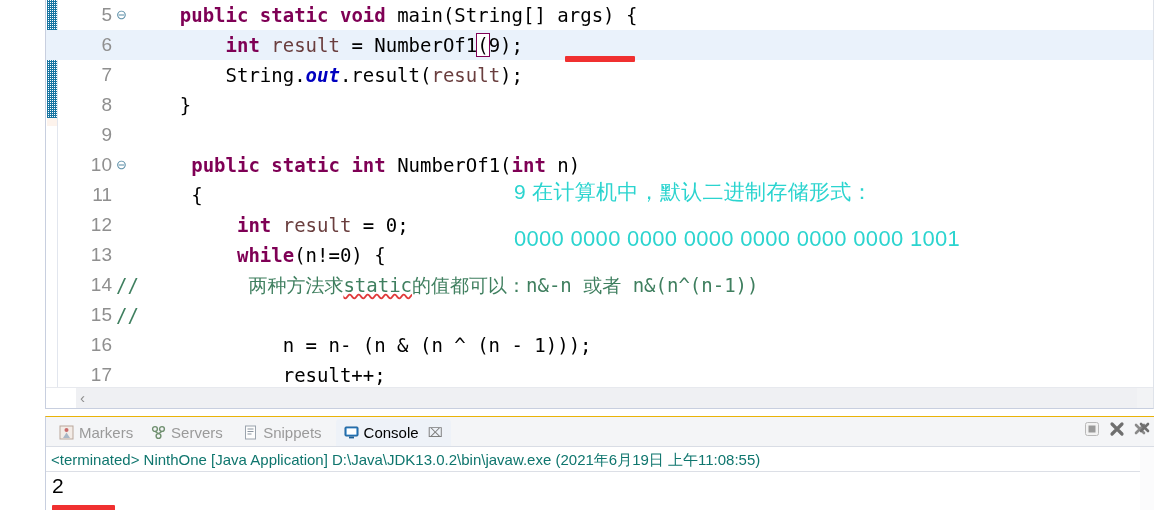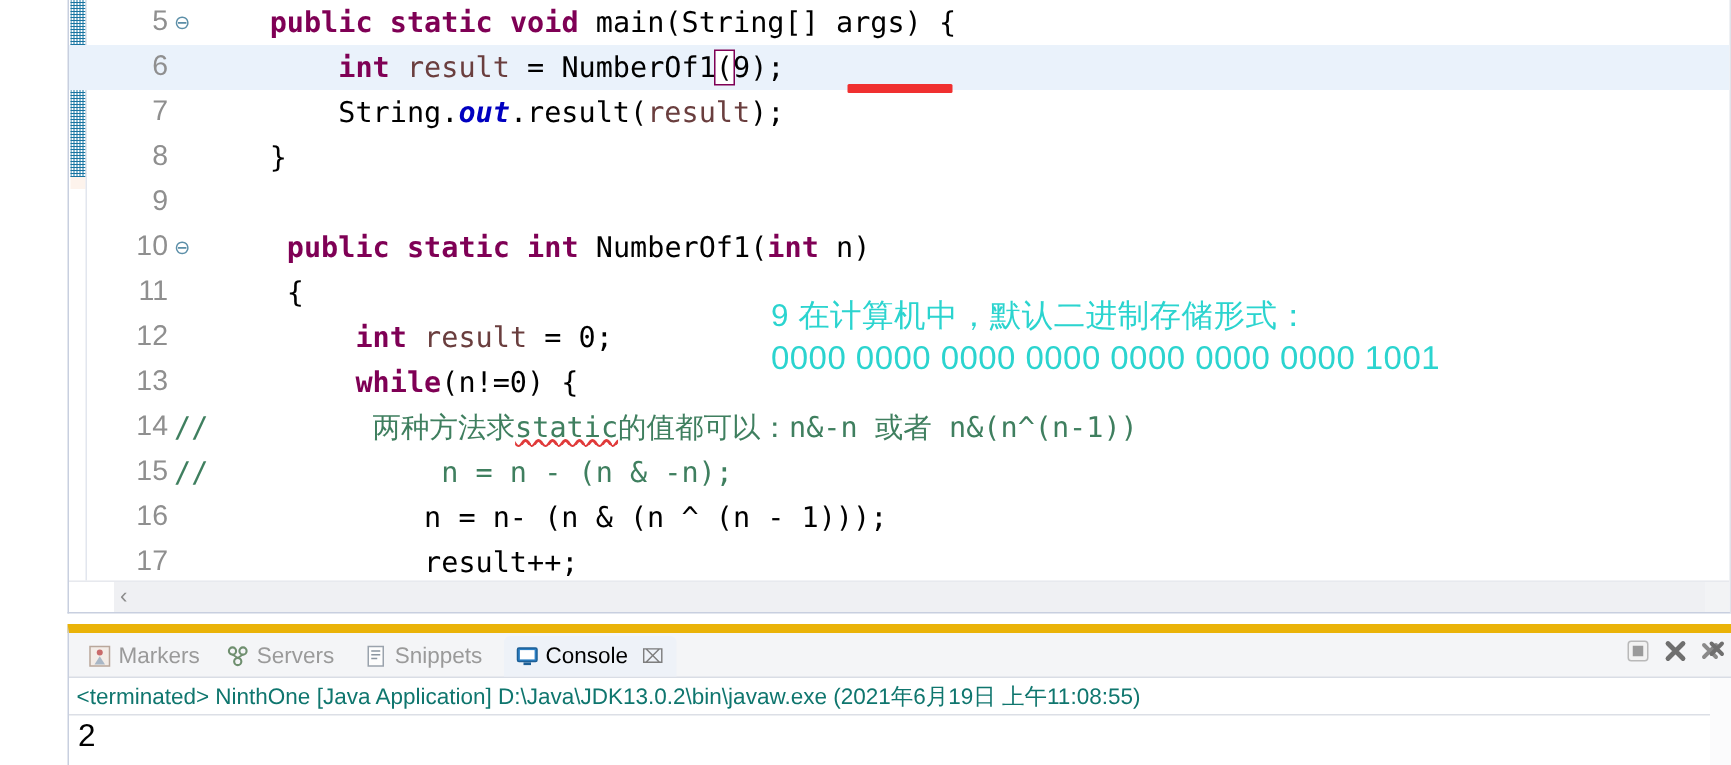--- a/index.html
+++ b/index.html
@@ -114,21 +114,21 @@
 
   
   .annot-cyan {
     position: absolute;
     color: #2bd4cf;
     font-family: "Liberation Sans", sans-serif;
     font-size: 21px;
     letter-spacing: .3px;
     white-space: pre;
   }
-  .annot-cyan.l1 { left: 468px; top: 196px; }
+  .annot-cyan.l1 { left: 468px; top: 178px; }
   .annot-cyan.l2 { left: 468px; top: 226px; font-size: 22px; }
 
   
   .red-mark {
     position: absolute;
     background: #f03030;
     border-radius: 1px;
   }
 
   
@@ -163,21 +163,21 @@
     background: #f2f3f5;
   }
 
   
   .console-panel {
     position: absolute;
     left: 45px; top: 416px;
     width: 1109px; height: 94px;
     background: #ffffff;
     border-left: 1px solid #c8cfdf;
-    border-top: 6px solid #eab308;
+    border-top: 1px solid #eab308;
   }
   .tabrow {
     position: relative;
     height: 30px;
     background: #f4f5f7;
     border-bottom: 1px solid #d9dde5;
   }
   .tab {
     position: absolute;
     top: 2px; height: 27px;
@@ -242,21 +242,21 @@
           <div class="line"><span class="lineno">5</span><span class="fold">⊖</span><span class="code"><span class="pln">    </span><span class="kw">public</span><span class="pln"> </span><span class="kw">static</span><span class="pln"> </span><span class="kw">void</span><span class="pln"> </span><span class="pln">main(String[] args) {</span></span></div>
           <div class="line hl"><span class="lineno">6</span><span class="code"><span class="pln">        </span><span class="kw">int</span><span class="pln"> </span><span class="lvar">result</span><span class="pln"> = </span><span class="mth">NumberOf1</span><span class="pln brk-box">(</span><span class="pln">9);</span></span></div>
           <div class="line"><span class="lineno">7</span><span class="code"><span class="pln">        String.</span><span class="fld">out</span><span class="pln">.result(</span><span class="lvar">result</span><span class="pln">);</span></span></div>
           <div class="line"><span class="lineno">8</span><span class="code"><span class="pln">    }</span></span></div>
           <div class="line"><span class="lineno">9</span><span class="code"><span class="pln"></span></span></div>
           <div class="line"><span class="lineno">10</span><span class="fold">⊖</span><span class="code"><span class="pln">     </span><span class="kw">public</span><span class="pln"> </span><span class="kw">static</span><span class="pln"> </span><span class="kw">int</span><span class="pln"> </span><span class="pln">NumberOf1(</span><span class="kw">int</span><span class="pln"> </span><span class="pln">n)</span></span></div>
           <div class="line"><span class="lineno">11</span><span class="code"><span class="pln">     {</span></span></div>
           <div class="line"><span class="lineno">12</span><span class="code"><span class="pln">         </span><span class="kw">int</span><span class="pln"> </span><span class="lvar">result</span><span class="pln"> = 0;</span></span></div>
           <div class="line"><span class="lineno">13</span><span class="code"><span class="pln">         </span><span class="kw">while</span><span class="pln">(n!=0) {</span></span></div>
           <div class="line"><span class="lineno">14</span><span class="cmt-slash">//</span><span class="code"><span class="cmt">          两种方法求</span><span class="cmt squiggle">static</span><span class="cmt">的值都可以：n&amp;-n 或者 n&amp;(n^(n-1))</span></span></div>
-          <div class="line"><span class="lineno">15</span><span class="cmt-slash">//</span><span class="code"><span class="cmt">              n = n - (n &amp; -n);</span></span></div>
+          <div class="line"><span class="lineno">15</span><span class="cmt-slash">//</span></div>
           <div class="line"><span class="lineno">16</span><span class="code"><span class="pln">             n = n- (n &amp; (n ^ (n - 1)));</span></span></div>
           <div class="line"><span class="lineno">17</span><span class="code"><span class="pln">             result++;</span></span></div>
         </div>
     </div>
 
     <div class="annot-cyan l1">9 在计算机中，默认二进制存储形式：</div>
     <div class="annot-cyan l2">0000 0000 0000 0000 0000 0000 0000 1001</div>
 
     <div class="red-mark" style="left:519px; top:56px; width:70px; height:6px;"></div>
 

